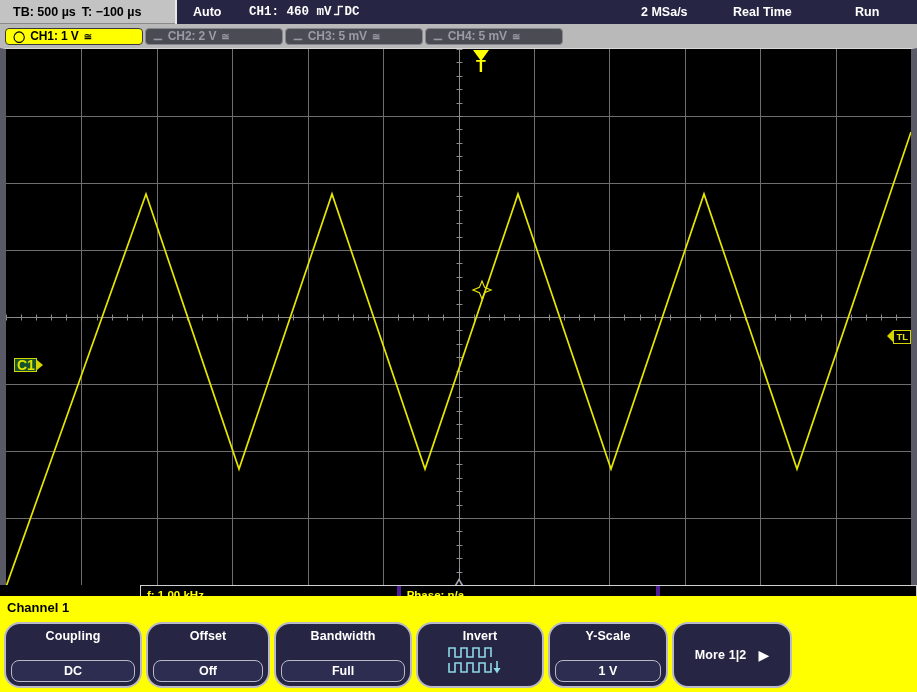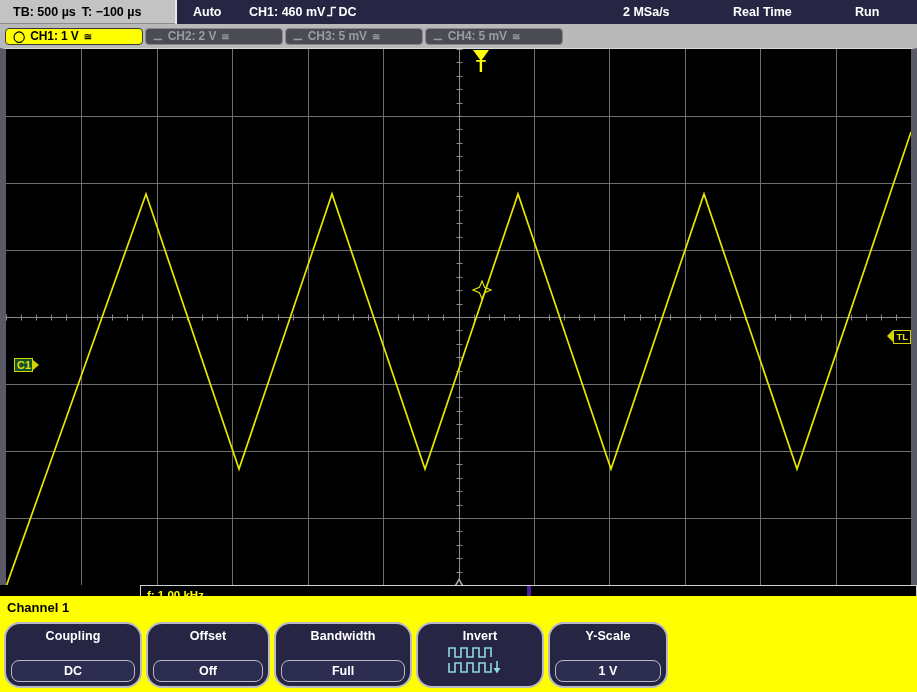--- a/index.html
+++ b/index.html
@@ -25,22 +25,22 @@
   }
   #topbar-right {
     flex: 1; background: #262644;
     position: relative;
     border-left: 2px solid #e8e8e8;
     display: flex; align-items: center;
     font-size: 12.5px; font-weight: bold; color: #ffffff;
   }
   #topbar-right .seg { position: absolute; white-space: nowrap; }
   .tb-auto  { left: 16px; }
-  .tb-trig  { left: 72px; }
-  .tb-rate  { left: 446px; }
+  .tb-trig  { left: 72px; font-family: Liberation Mono, monospace; }
+  .tb-rate  { left: 464px; }
   .tb-rt    { left: 556px; }
   .tb-run   { left: 678px; }
   .slope-glyph {
     display: inline-block; width: 11px; height: 11px;
     vertical-align: -1px; margin: 0 1px;
   }
 
   
   #tabrow {
     position: absolute; left: 0; top: 24px; width: 917px; height: 24px;
@@ -86,21 +86,21 @@
   #plot svg { display: block; }
 
   
   #gnd-marker {
     position: absolute; left: 8px; top: 308px;
     height: 15px; z-index: 5;
     display: flex; align-items: center;
   }
   #gnd-marker .gbox {
     background: #14532d; border: 1px solid #d4d400;
-    color: #e2e200; font-size: 11px; font-weight: bold;
+    color: #e2e200; font-size: 14px; font-weight: bold;
     padding: 0 1px 0 2px; height: 14px; line-height: 12px;
     display: flex; align-items: center;
   }
   #gnd-marker .gtri {
     width: 0; height: 0;
     border-top: 5px solid transparent;
     border-bottom: 5px solid transparent;
     border-left: 6px solid #d4d400;
   }
   
@@ -424,20 +424,21 @@
 </div>
 
 <div id="bot-tri">
   <div class="stem"></div>
   <div class="hollow"></div>
 </div>
 
 <div id="meas">
   <div class="mrow">
     <div class="mcell">f: 1.00 kHz</div>
+    <div class="mcell">Phase: n/a</div>
     <div class="mcell"></div>
   </div>
   <div class="mrow">
     <div class="mcell"></div>
     <div class="mcell"></div>
     <div class="mcell"></div>
   </div>
 </div>
 
 <div id="panel">
@@ -478,15 +479,19 @@
       </div>
     </div>
 
     <div class="key key-yscale">
       <div class="klabel">Y-Scale</div>
       <div class="kvalrow">
         <div class="kval">1 V</div>
       </div>
     </div>
 
+    <div class="key key-more">
+      <div class="klabel">More 1|2</div>
+      <div class="arrow">▶</div>
+    </div>
 
   </div>
 </div>
 
 </body></html>

